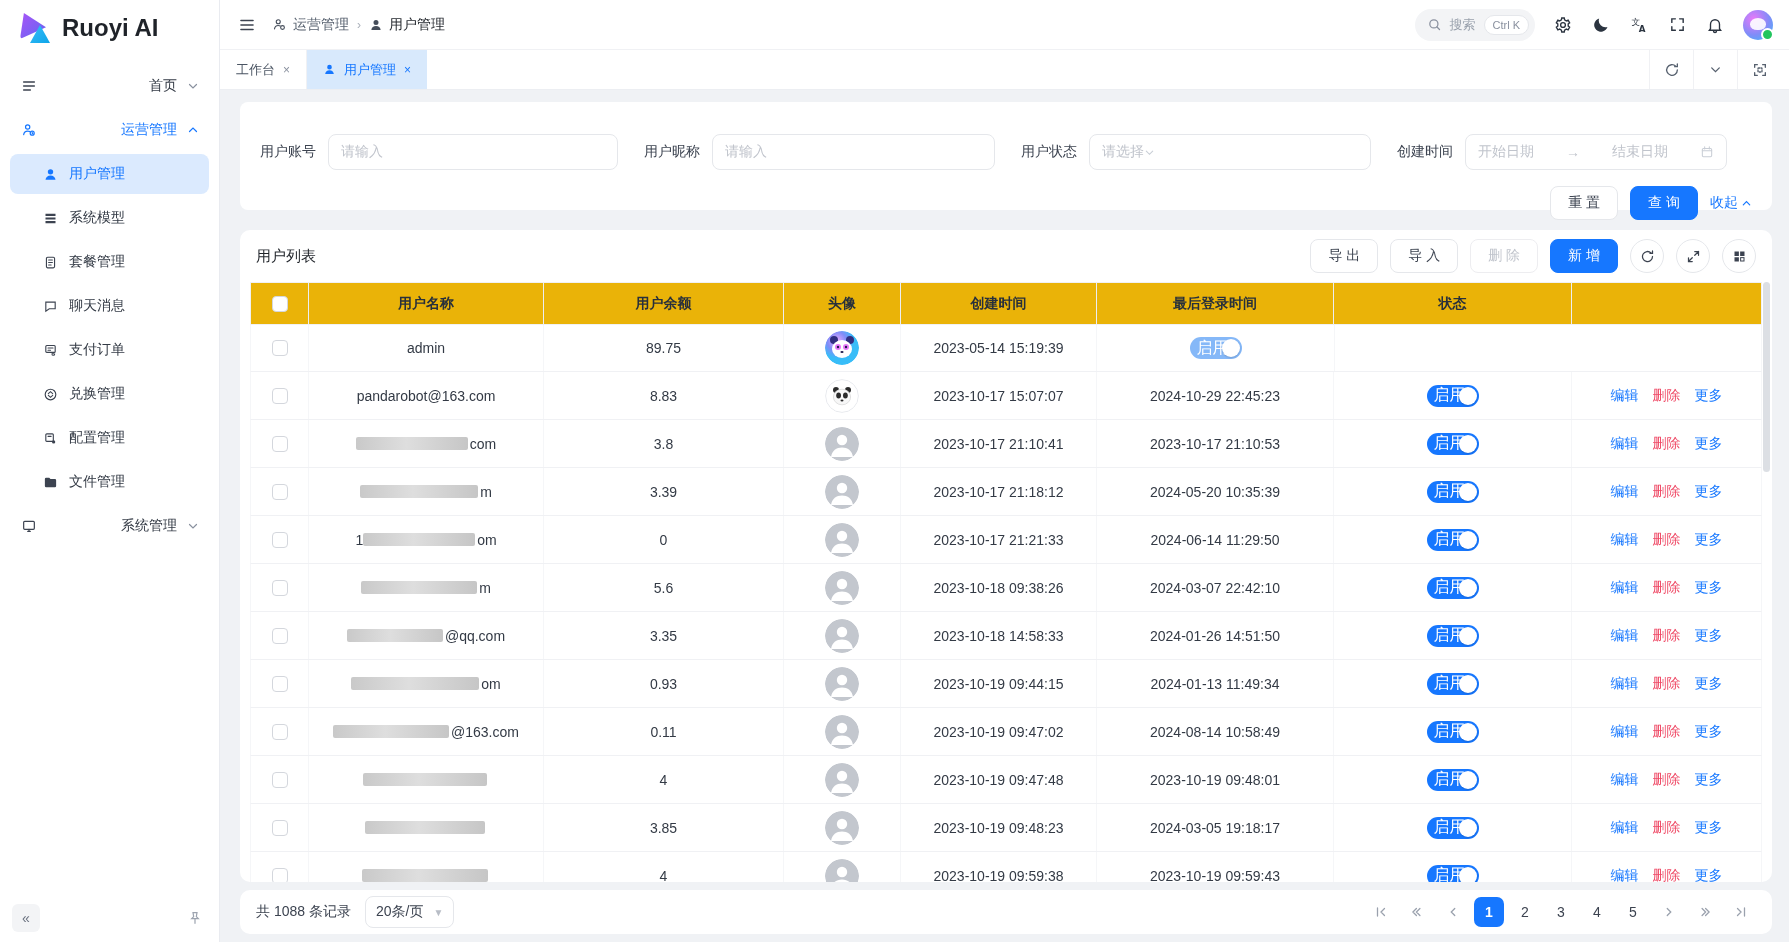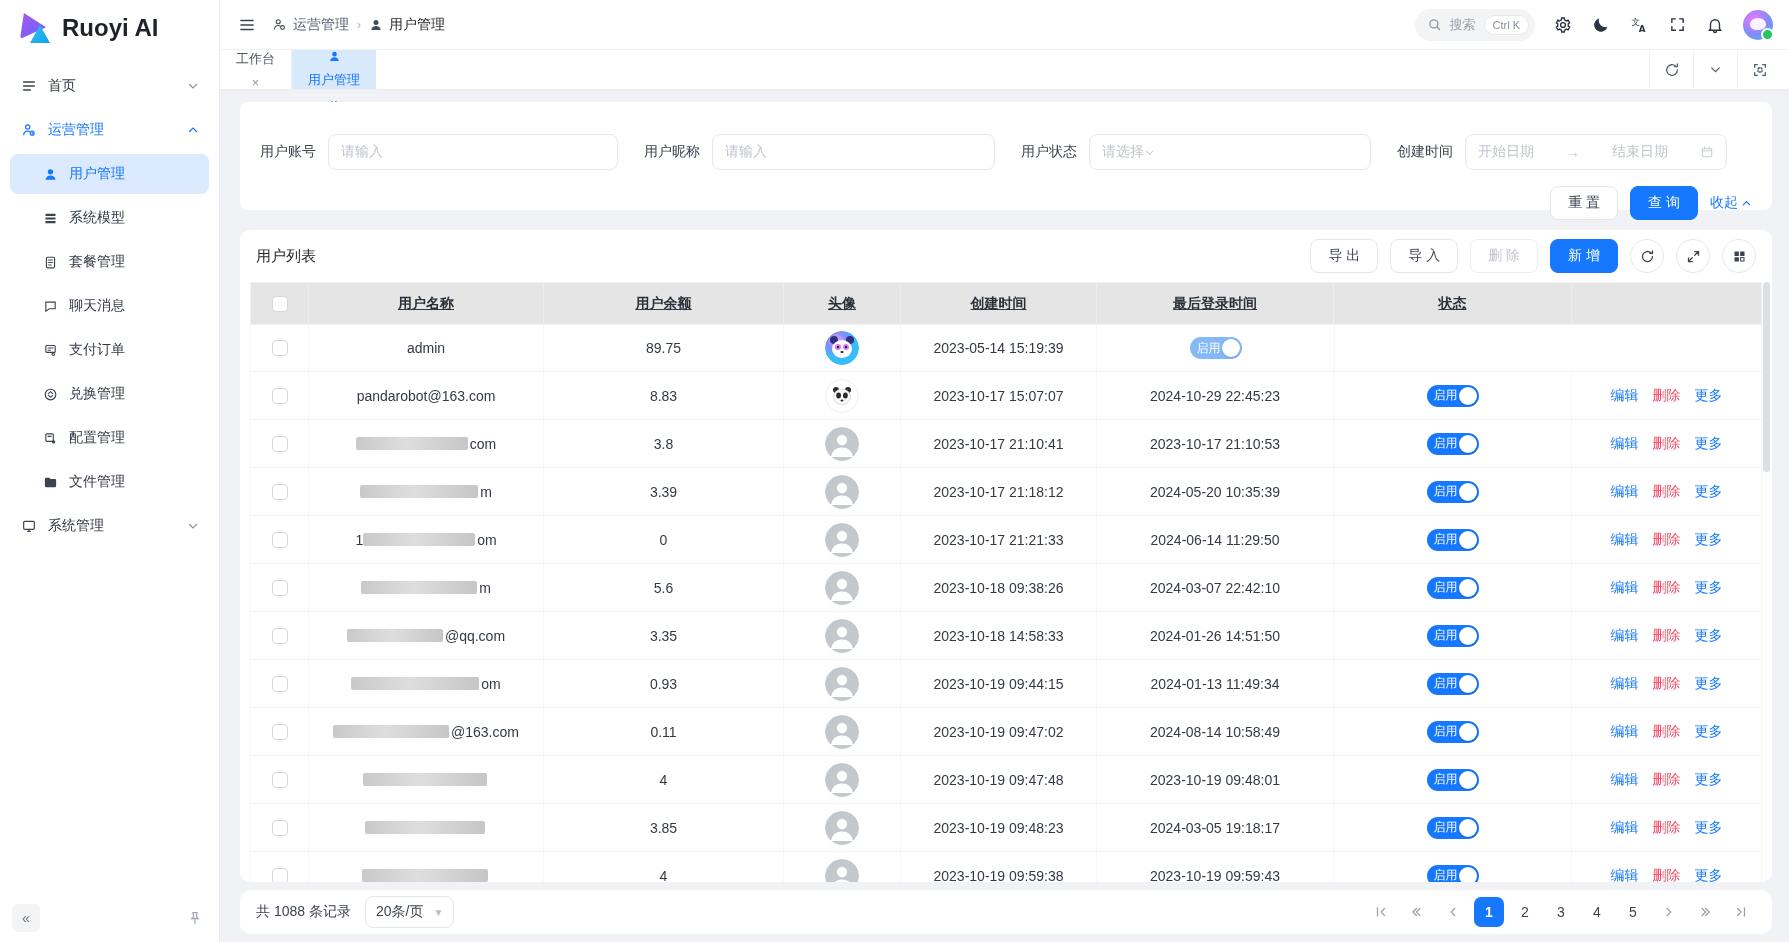--- a/index.html
+++ b/index.html
@@ -8,21 +8,21 @@
   .app { display:flex; width:1789px; height:942px; }
 
   
   .sidebar { width:220px; background:#fff; border-right:1px solid #e9ebf0; display:flex; flex-direction:column; flex-shrink:0; }
   .logo { display:flex; align-items:center; gap:10px; height:56px; padding:0 18px; }
   .logo-mark { width:34px; height:34px; position:relative; }
   .logo-mark .t1 { position:absolute; left:2px; top:2px; width:26px; height:26px; background:linear-gradient(135deg,#a855f7,#6366f1); clip-path:polygon(15% 0, 100% 55%, 0 100%); border-radius:4px; }
   .logo-mark .t2 { position:absolute; left:12px; top:14px; width:20px; height:18px; background:linear-gradient(135deg,#38bdf8,#0ea5e9); clip-path:polygon(0 100%, 50% 0, 100% 100%); }
   .logo-text { font-size:24px; font-weight:700; color:#1f2329; }
   .menu { flex:1; padding:10px 10px 0; overflow:hidden; }
-  .menu-item { display:flex; align-items:center; gap:10px; height:40px; padding:0 10px; border-radius:8px; color:#333a45; cursor:pointer; margin-bottom:4px; }
+  .menu-item { display:flex; align-items:center; gap:10px; height:40px; padding:0 10px; border-radius:8px; color:#333a45; cursor:pointer; margin-bottom:4px;text-align:right; }
   .menu-item .mi-icon { width:18px; height:18px; display:flex; align-items:center; justify-content:center; color:#3c4350; }
   .menu-item .mi-label { flex:1; font-size:14px; }
   .menu-item .mi-caret { color:#8a919f; display:flex; }
   .menu-item.blue, .menu-item.blue .mi-icon, .menu-item.blue .mi-caret { color:#1677ff; }
   .submenu { margin-bottom:4px; }
   .sub-item { display:flex; align-items:center; gap:10px; height:40px; padding:0 10px 0 32px; border-radius:8px; cursor:pointer; color:#333a45; margin-bottom:4px; }
   .sub-item .mi-icon { width:17px; height:17px; display:flex; align-items:center; justify-content:center; color:#3c4350; }
   .sub-item.active { background:#dbeafe; color:#1677ff; }
   .sub-item.active .mi-icon { color:#1677ff; }
   .sidebar-foot { height:48px; display:flex; align-items:center; justify-content:space-between; padding:0 12px; }
@@ -41,21 +41,21 @@
   .topbar-right { margin-left:auto; display:flex; align-items:center; gap:18px; }
   .search-pill { display:flex; align-items:center; gap:8px; background:#f3f4f6; border-radius:999px; height:32px; padding:0 6px 0 12px; cursor:pointer; }
   .search-pill .sp-text { color:#98a0ac; font-size:13px; }
   .kbd { background:#fff; border:1px solid #e5e7eb; border-radius:999px; font-size:11px; color:#8a919f; padding:3px 8px; }
   .tb-icon { width:20px; height:20px; display:flex; align-items:center; justify-content:center; color:#2b3440; cursor:pointer; }
   .avatar-top { width:30px; height:30px; border-radius:50%; position:relative; background:radial-gradient(circle at 35% 30%, #e879f9, #818cf8 55%, #38bdf8); cursor:pointer; }
   .avatar-top::after { content:""; position:absolute; right:-1px; bottom:-1px; width:9px; height:9px; border-radius:50%; background:#22c55e; border:2px solid #fff; }
   .avatar-top .face { position:absolute; left:7px; top:8px; width:16px; height:12px; background:#fff; border-radius:50% 50% 45% 45%; opacity:.9; }
 
   .tabbar { height:40px; background:#fff; display:flex; align-items:center; border-bottom:1px solid #eceef2; padding-right:8px; }
-  .tab { display:flex; align-items:center; gap:8px; height:100%; padding:0 16px; border-right:1px solid #f0f1f4; color:#4b5563; font-size:13px; cursor:pointer;flex-direction:column; }
+  .tab { display:flex; align-items:center; gap:8px; height:100%; padding:0 16px; border-right:1px solid #f0f1f4; color:#4b5563; font-size:13px; cursor:pointer; }
   .tab .tab-close { color:#8a919f; font-size:12px; }
   .tab.active { background:#d8e9fc; color:#1677ff; border-right:none; }
   .tab.active .tab-close, .tab.active .t-icon { color:#1677ff; }
   .tab .t-icon { display:flex; }
   .tabbar-right { margin-left:auto; display:flex; align-items:center; height:100%; }
   .tbr-btn { width:44px; height:100%; display:flex; align-items:center; justify-content:center; color:#56606e; border-left:1px solid #f0f1f4; cursor:pointer; }
 
   .content { flex:1; padding:12px 17px 8px 20px; display:flex; flex-direction:column; min-height:0; }
 
   
@@ -72,33 +72,33 @@
   .btn.primary { background:#1677ff; border-color:#1677ff; color:#fff; }
   .btn.disabled { color:#c0c4cc; border-color:#ededf0; cursor:default; }
   .link-collapse { color:#1677ff; display:flex; align-items:center; gap:3px; cursor:pointer; }
 
   
   .table-card { background:#fff; border-radius:10px; flex:1; min-height:0; overflow:hidden; position:relative; display:flex; flex-direction:column; }
   .table-toolbar { height:52px; display:flex; align-items:center; padding:0 16px; gap:12px; flex-shrink:0; }
   .table-title { font-size:15px; color:#1f2329; font-weight:500; margin-right:auto; }
   .icon-circle { width:34px; height:34px; border-radius:50%; border:1px solid #e5e7eb; display:flex; align-items:center; justify-content:center; color:#3c4350; cursor:pointer; background:#fff; }
   .tbl { flex:1; min-height:0; overflow:hidden; padding:0 10px; }
-  .thead { display:flex; background:#e5e5e5; height:42px; border:1px solid #f0f1f4; border-bottom:none;text-decoration:underline; }
+  .thead { display:flex; background:#eab308; height:42px; border:1px solid #f0f1f4; border-bottom:none; }
   .th { display:flex; align-items:center; justify-content:center; font-weight:700; color:#28303b; font-size:14px; border-right:1px solid #eceef2; }
   .trow { display:flex; height:48px; border-left:1px solid #f5f6f8; border-right:1px solid #f5f6f8; border-bottom:1px solid #f0f1f4; background:#fff; }
   .trow:first-child { border-top:1px solid #f0f1f4; }
   .td { display:flex; align-items:center; justify-content:center; border-right:1px solid #f5f6f8; font-size:14px; color:#333a45; }
   .c-check { width:58px; } .c-name { width:235px; } .c-bal { width:240px; } .c-ava { width:117px; }
   .c-created { width:196px; } .c-last { width:237px; } .c-status { width:238px; } .c-act { flex:1; gap:14px; border-right:none; }
   .th.c-act { border-right:none; }
   .checkbox { width:16px; height:16px; border:1.5px solid #d4d7dd; border-radius:4px; background:#fff; cursor:pointer; }
   .mask-bar { display:inline-block; height:13px; border-radius:2px; background:linear-gradient(90deg,#c9c9c9,#dedede 45%,#c6c6c6); filter:blur(.7px); vertical-align:middle; margin-right:2px; }
   .ava { width:34px; height:34px; border-radius:50%; overflow:hidden; display:flex; }
   .toggle { width:52px; height:22px; border-radius:11px; background:#1677ff; position:relative; display:flex; align-items:center; cursor:pointer; }
-  .toggle .t-text { color:#fff; font-size:12px; margin-left:7px; }
+  .toggle .t-text { color:#fff; font-size:16px; margin-left:7px; }
   .toggle .knob { position:absolute; right:2px; top:2px; width:18px; height:18px; border-radius:50%; background:#fff; box-shadow:0 1px 2px rgba(0,0,0,.15); }
   .toggle.light { background:#85b8f8; }
   .a-link { cursor:pointer; color:#1677ff; }
   .a-link.danger { color:#ef4a66; }
   .vscroll { position:absolute; right:1px; top:52px; bottom:4px; width:9px; }
   .vscroll .thumb { position:absolute; top:0; width:7px; left:1px; height:190px; border-radius:4px; background:#dcdfe4; }
 
   
   .footbar { height:44px; background:#fff; border-radius:10px; margin-top:8px; display:flex; align-items:center; padding:8px 16px; flex-shrink:0; }
   .foot-total { color:#3c4350; }

